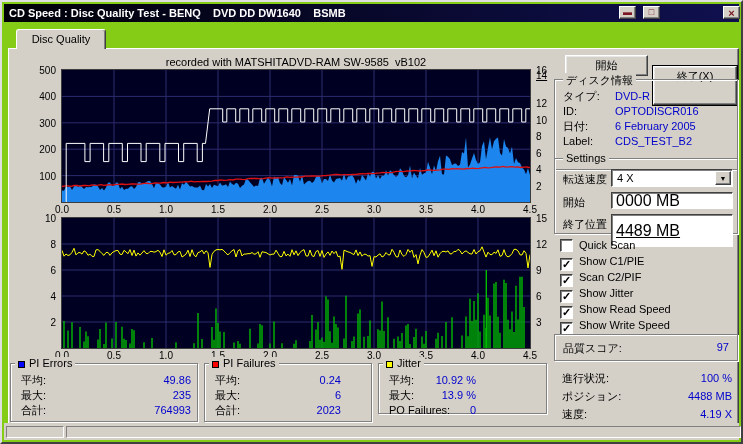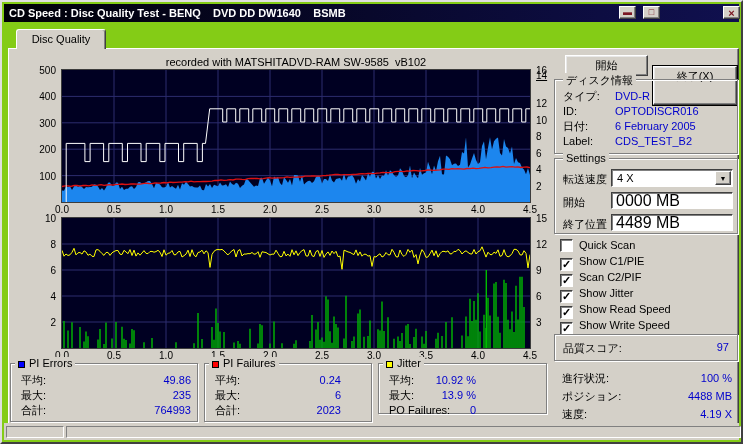--- a/index.html
+++ b/index.html
@@ -291,21 +291,21 @@
       <span style="left: 104px;">1.0</span>
       <span style="left: 156px;">1.5</span>
       <span style="left: 208px;">2.0</span>
       <span style="left: 260px;">2.5</span>
       <span style="left: 312px;">3.0</span>
       <span style="left: 364px;">3.5</span>
       <span style="left: 416px;">4.0</span>
       <span style="left: 468px;">4.5</span>
     </div>
 
-  <div class="groupbox" style="left:552px;top:77px;width:184px;height:75px">
+  <div class="groupbox" style="left:552px;top:77px;width:184px;height:91px">
     <span class="legend">ディスク情報</span>
     <div class="info-row" style="top:9px">
       <span class="lbl">タイプ:</span><span class="val">DVD-R</span>
     </div>
     <div class="info-row" style="top:24px">
       <span class="lbl">ID:</span><span class="val">OPTODISCR016</span>
     </div>
     <div class="info-row" style="top:39px">
       <span class="lbl">日付:</span><span class="val">6 February 2005</span>
     </div>
@@ -317,21 +317,21 @@
   <div class="groupbox" style="left:552px;top:156px;width:184px;height:76px">
     <span class="legend">Settings</span>
     <span style="position:absolute;left:8px;top:13px">転送速度</span>
     <div class="combo" style="left:56px;top:10px;width:122px;height:18px">
       <span class="combo-text">4 X</span>
       <span class="combo-btn">▼</span>
     </div>
     <span style="position:absolute;left:8px;top:36px">開始</span>
     <input class="field" style="left: 56px; top: 33px; width: 122px; height: 17px;" value="0000 MB">
     <span style="position:absolute;left:8px;top:58px">終了位置</span>
-    <input class="field" style="left: 56px; top: 55px; width: 122px; height: 17px;" value="4489 MB">
+    <input class="field" style="left: 56px; top: 55px; width: 122px; height: 33px; text-decoration: underline;" value="4489 MB">
   </div>
 
   <div class="check-row" style="top:236px">
     <span class="checkbox"></span><span class="check-label">Quick Scan</span>
   </div>
   <div class="check-row" style="top:252px">
     <span class="checkbox">✓</span><span class="check-label">Show C1/PIE</span>
   </div>
   <div class="check-row" style="top:268px">
     <span class="checkbox">✓</span><span class="check-label">Scan C2/PIF</span>

